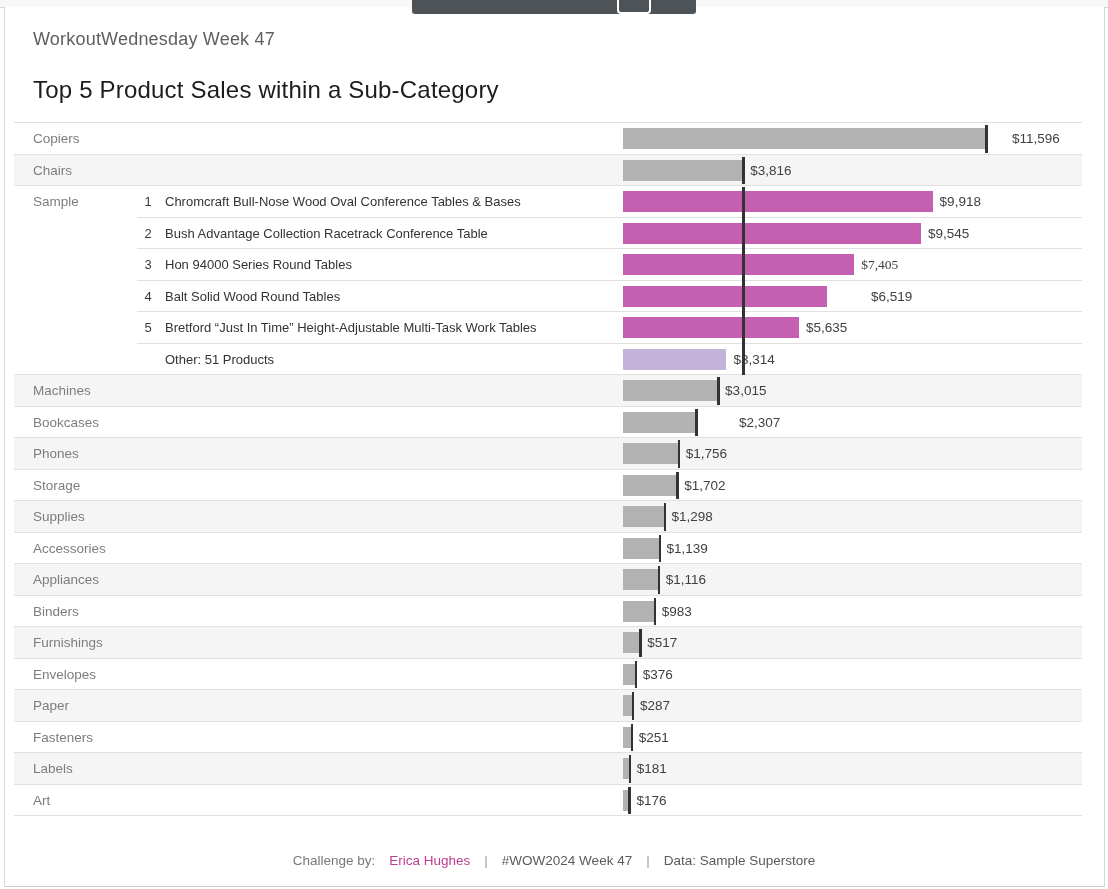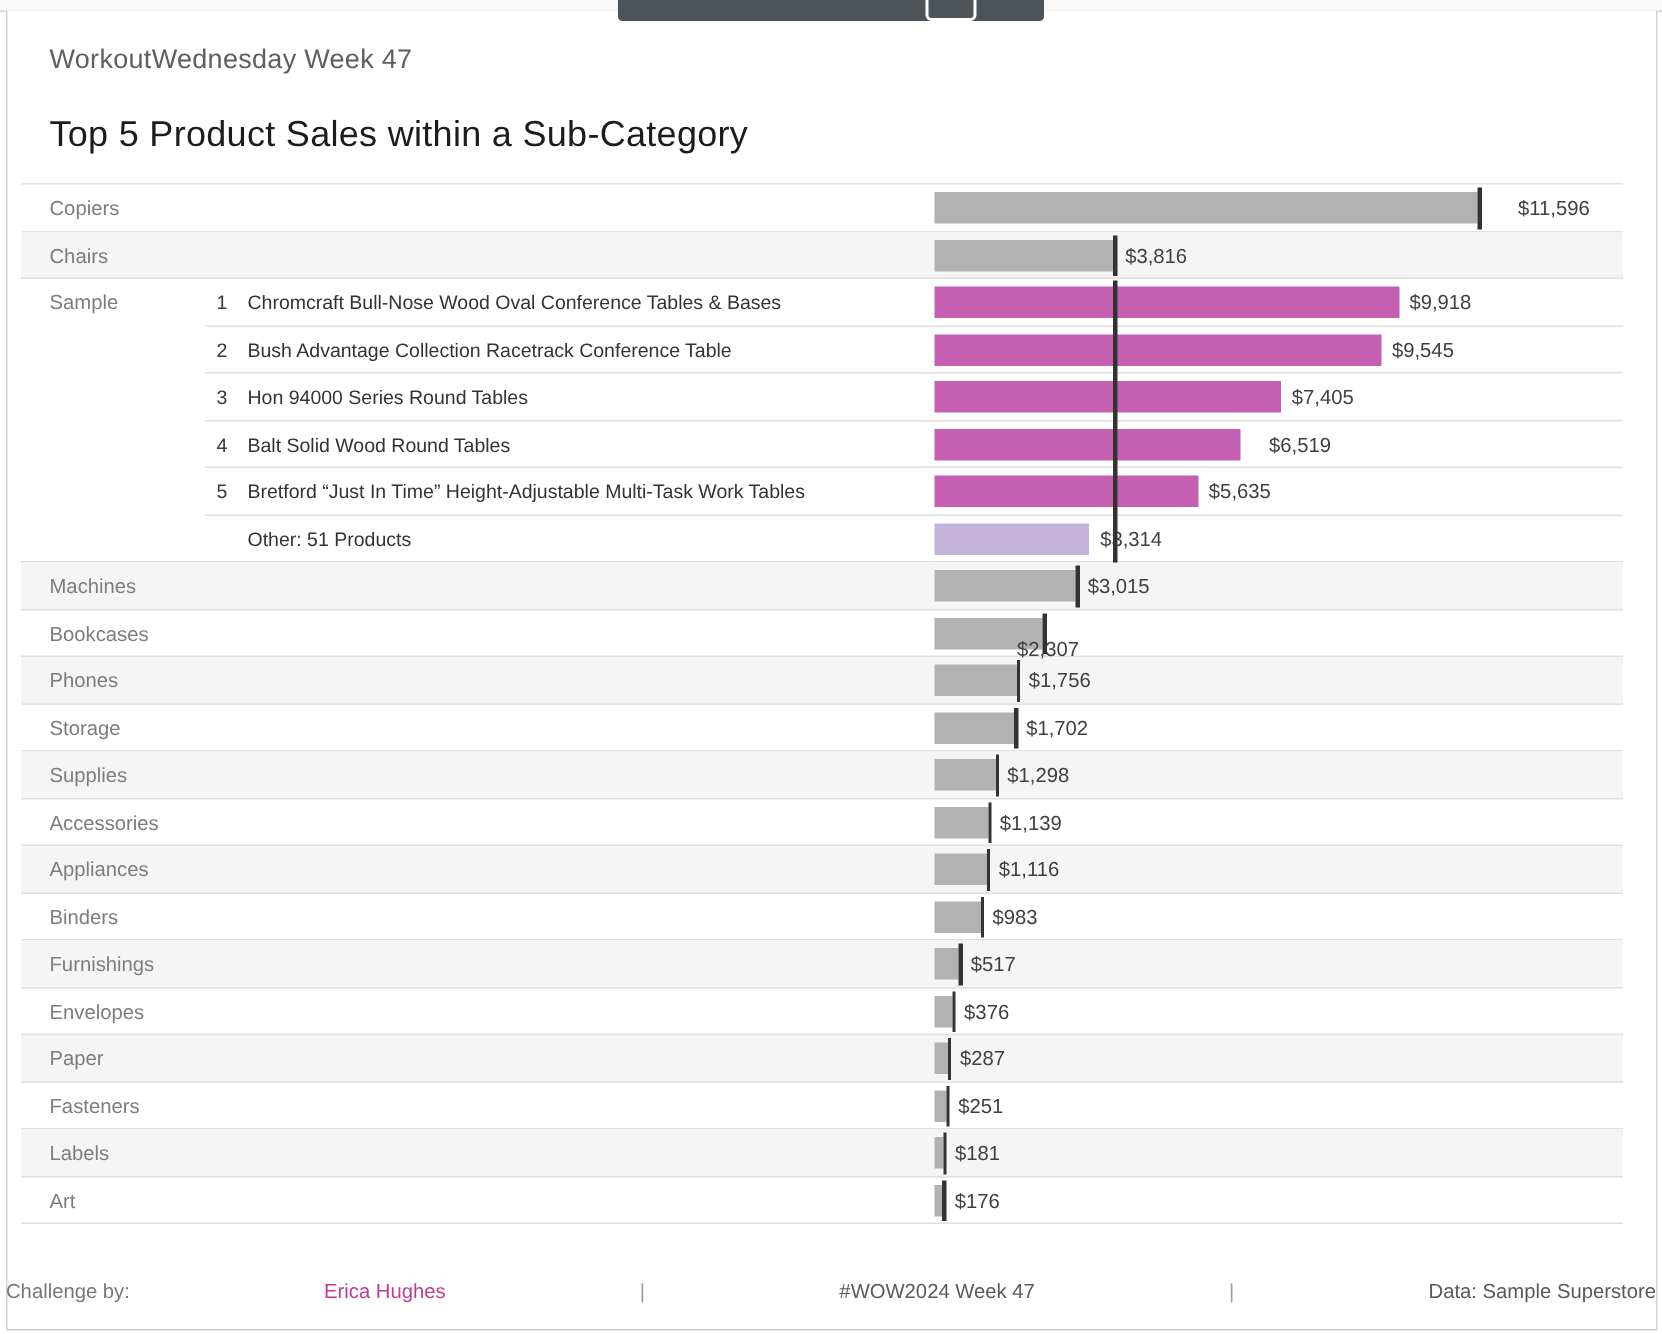--- a/index.html
+++ b/index.html
@@ -26,21 +26,21 @@
   .divider.indent{left:123px;}
   .cat-label{position:absolute;left:19px;top:0;line-height:31.5px;font-size:13.5px;color:#7d7d7d;white-space:nowrap;}
   .rank{position:absolute;left:126px;top:0;width:16px;line-height:31.5px;font-size:13px;color:#3a3a3a;text-align:center;}
   .prod-label{position:absolute;left:151px;top:0;line-height:31.5px;font-size:13px;color:#333333;white-space:nowrap;}
   .bar{position:absolute;left:609px;top:5px;height:21px;z-index:1;}
   .cap{position:absolute;top:2px;width:2.5px;height:27.5px;background:#333333;z-index:2;}
   .val{position:absolute;top:0;line-height:31.5px;font-size:13.5px;color:#404040;white-space:nowrap;z-index:2;}
   .ref-line{position:absolute;width:2.5px;background:#333333;z-index:3;}
 
   .footer{position:absolute;left:4px;top:846px;width:1100px;height:28px;display:flex;align-items:center;
-    justify-content:space-between;gap:14px;font-size:13.5px;color:#5a5a5a;}
+    justify-content:center;gap:14px;font-size:13.5px;color:#5a5a5a;}
   .footer .muted{color:#787878;}
   .footer .pipe{color:#9b9b9b;}
   .footer .author{cursor:pointer;}
 </style>
 </head>
 <body>
 
 <div id="canvas">
   <div class="top-strip"></div>
   <div class="dash-frame"></div>
@@ -79,28 +79,28 @@
         <div class="rank">2</div>
         <div class="prod-label">Bush Advantage Collection Racetrack Conference Table</div>
         <div class="bar" style="width: 297.973px; background: rgb(196, 95, 177);"></div>
         <div class="val" style="left: 913.973px;">$9,545</div>
         <div class="divider indent"></div>
       </div>
       <div class="row" style="top: 126px;">
         <div class="rank">3</div>
         <div class="prod-label">Hon 94000 Series Round Tables</div>
         <div class="bar" style="width: 231.167px; background: rgb(196, 95, 177);"></div>
-        <div class="val" style="left: 847.167px;">$7,405</div>
+        <div class="val" style="left: 847.167px; font-family: Liberation Serif, serif;">$7,405</div>
         <div class="divider indent"></div>
       </div>
       <div class="row" style="top: 157.5px;">
         <div class="rank">4</div>
         <div class="prod-label">Balt Solid Wood Round Tables</div>
         <div class="bar" style="width: 203.508px; background: rgb(196, 95, 177);"></div>
-        <div class="val" style="left: 832px;">$6,519</div>
+        <div class="val" style="left: 857px;">$6,519</div>
         <div class="divider indent"></div>
       </div>
       <div class="row" style="top: 189px;">
         <div class="rank">5</div>
         <div class="prod-label">Bretford “Just In Time” Height-Adjustable Multi-Task Work Tables</div>
         <div class="bar" style="width: 175.912px; background: rgb(196, 95, 177);"></div>
         <div class="val" style="left: 791.912px;">$5,635</div>
         <div class="divider indent"></div>
       </div>
       <div class="row" style="top: 220.5px;">
@@ -113,21 +113,21 @@
         <div class="cat-label">Machines</div>
         <div class="bar" style="width: 94.1212px; background: rgb(178, 178, 178);"></div>
         <div class="cap" style="left: 703.121px;"></div>
         <div class="val" style="left: 711.121px;">$3,015</div>
         <div class="divider full"></div>
       </div>
       <div class="row" style="top: 283.5px;">
         <div class="cat-label">Bookcases</div>
         <div class="bar" style="width: 72.0191px; background: rgb(178, 178, 178);"></div>
         <div class="cap" style="left: 681.019px;"></div>
-        <div class="val" style="left: 664px; margin-top: 10px;">$2,307</div>
+        <div class="val" style="left: 725px;">$2,307</div>
         <div class="divider full"></div>
       </div>
       <div class="row stripe" style="top: 315px;">
         <div class="cat-label">Phones</div>
         <div class="bar" style="width: 54.8182px; background: rgb(178, 178, 178);"></div>
         <div class="cap" style="left: 663.818px;"></div>
         <div class="val" style="left: 671.818px;">$1,756</div>
         <div class="divider full"></div>
       </div>
       <div class="row" style="top: 346.5px;">

